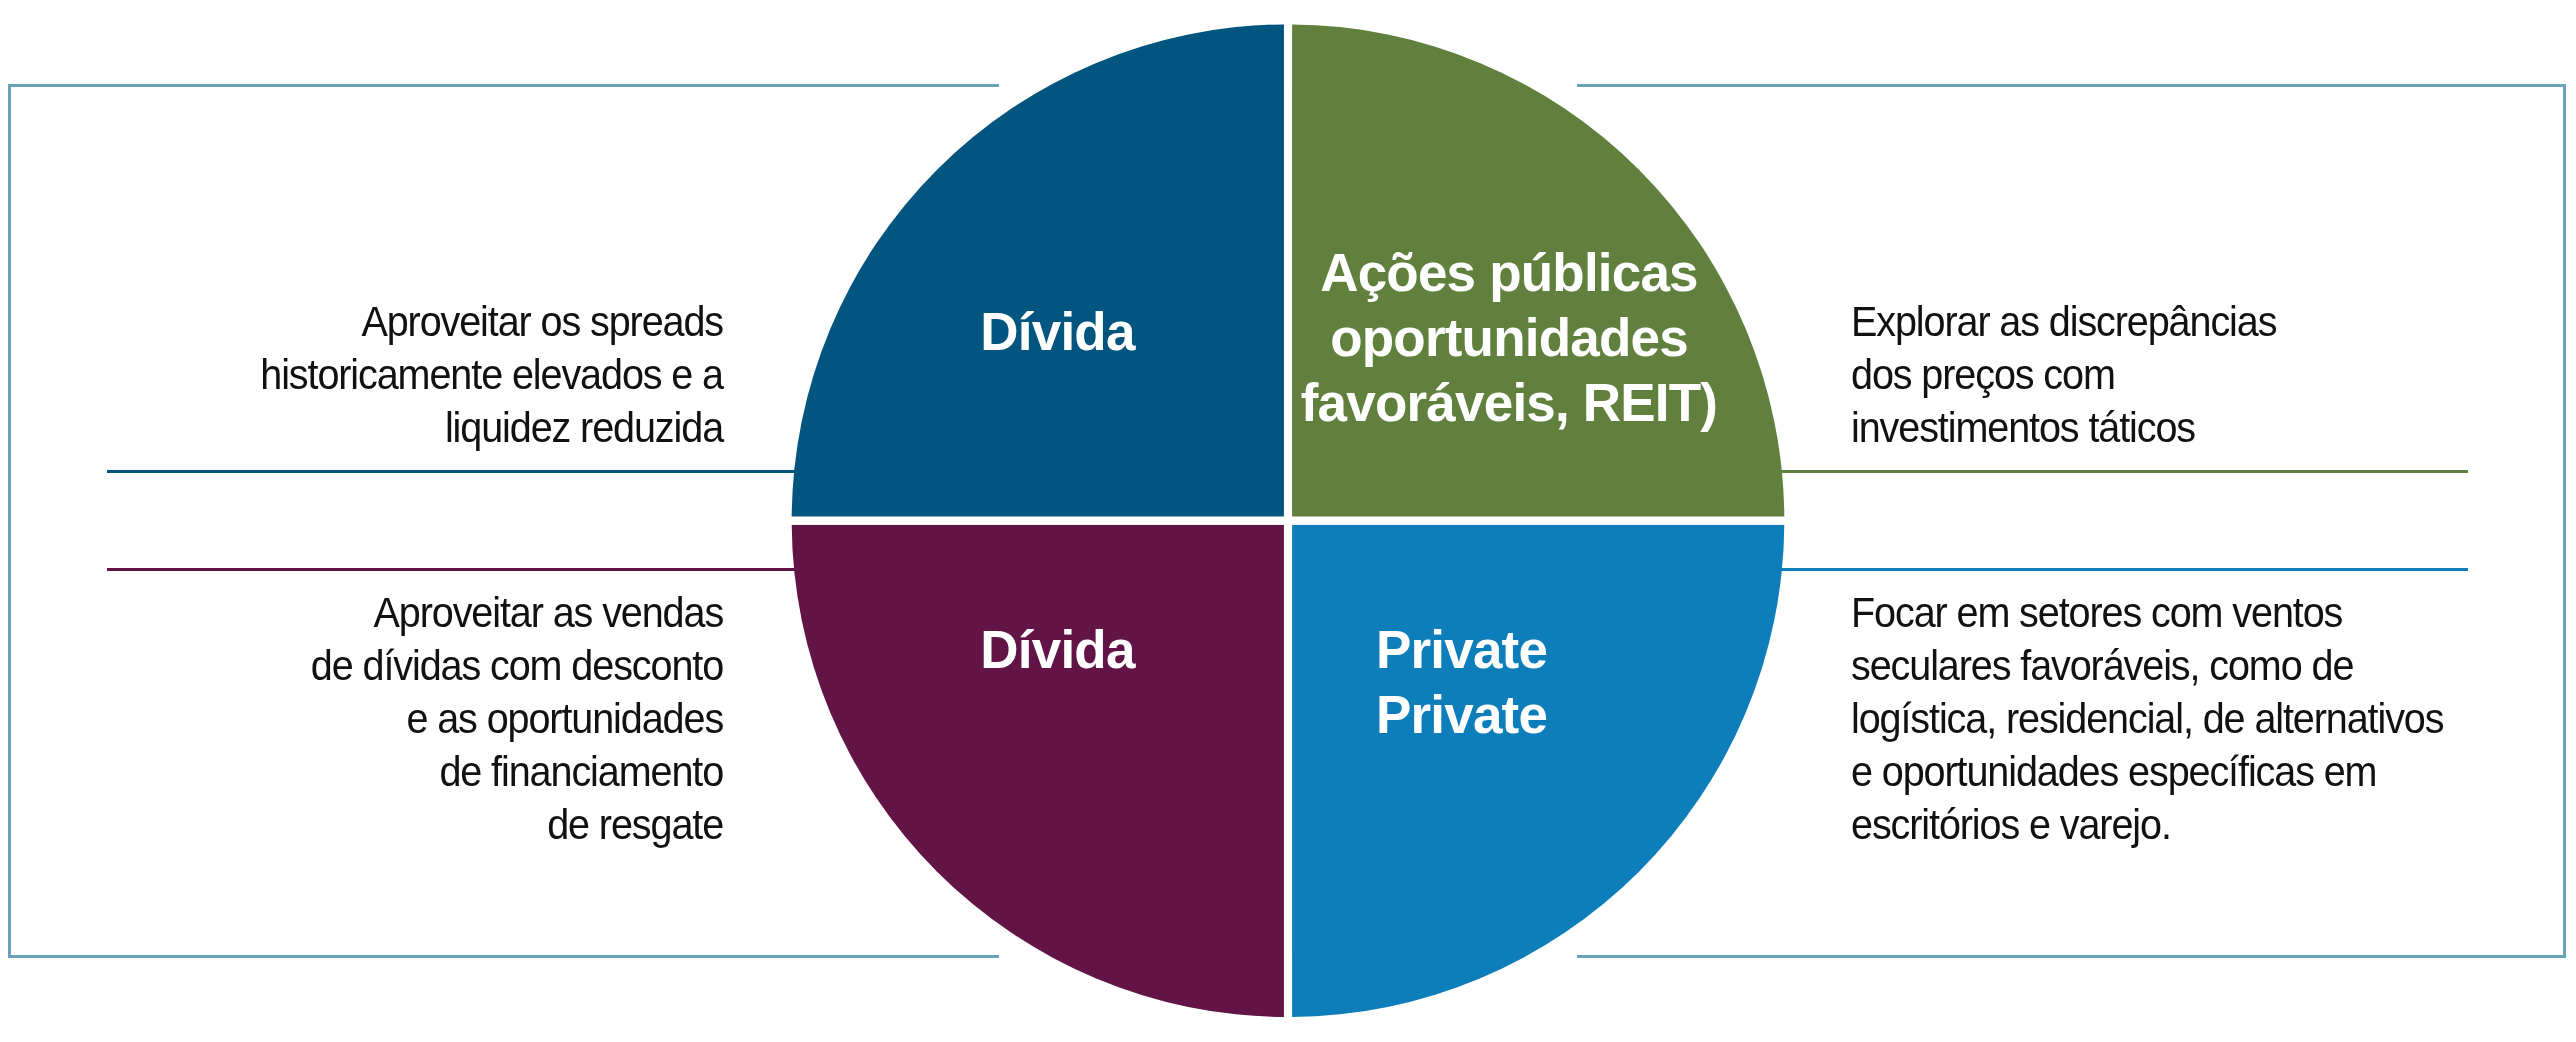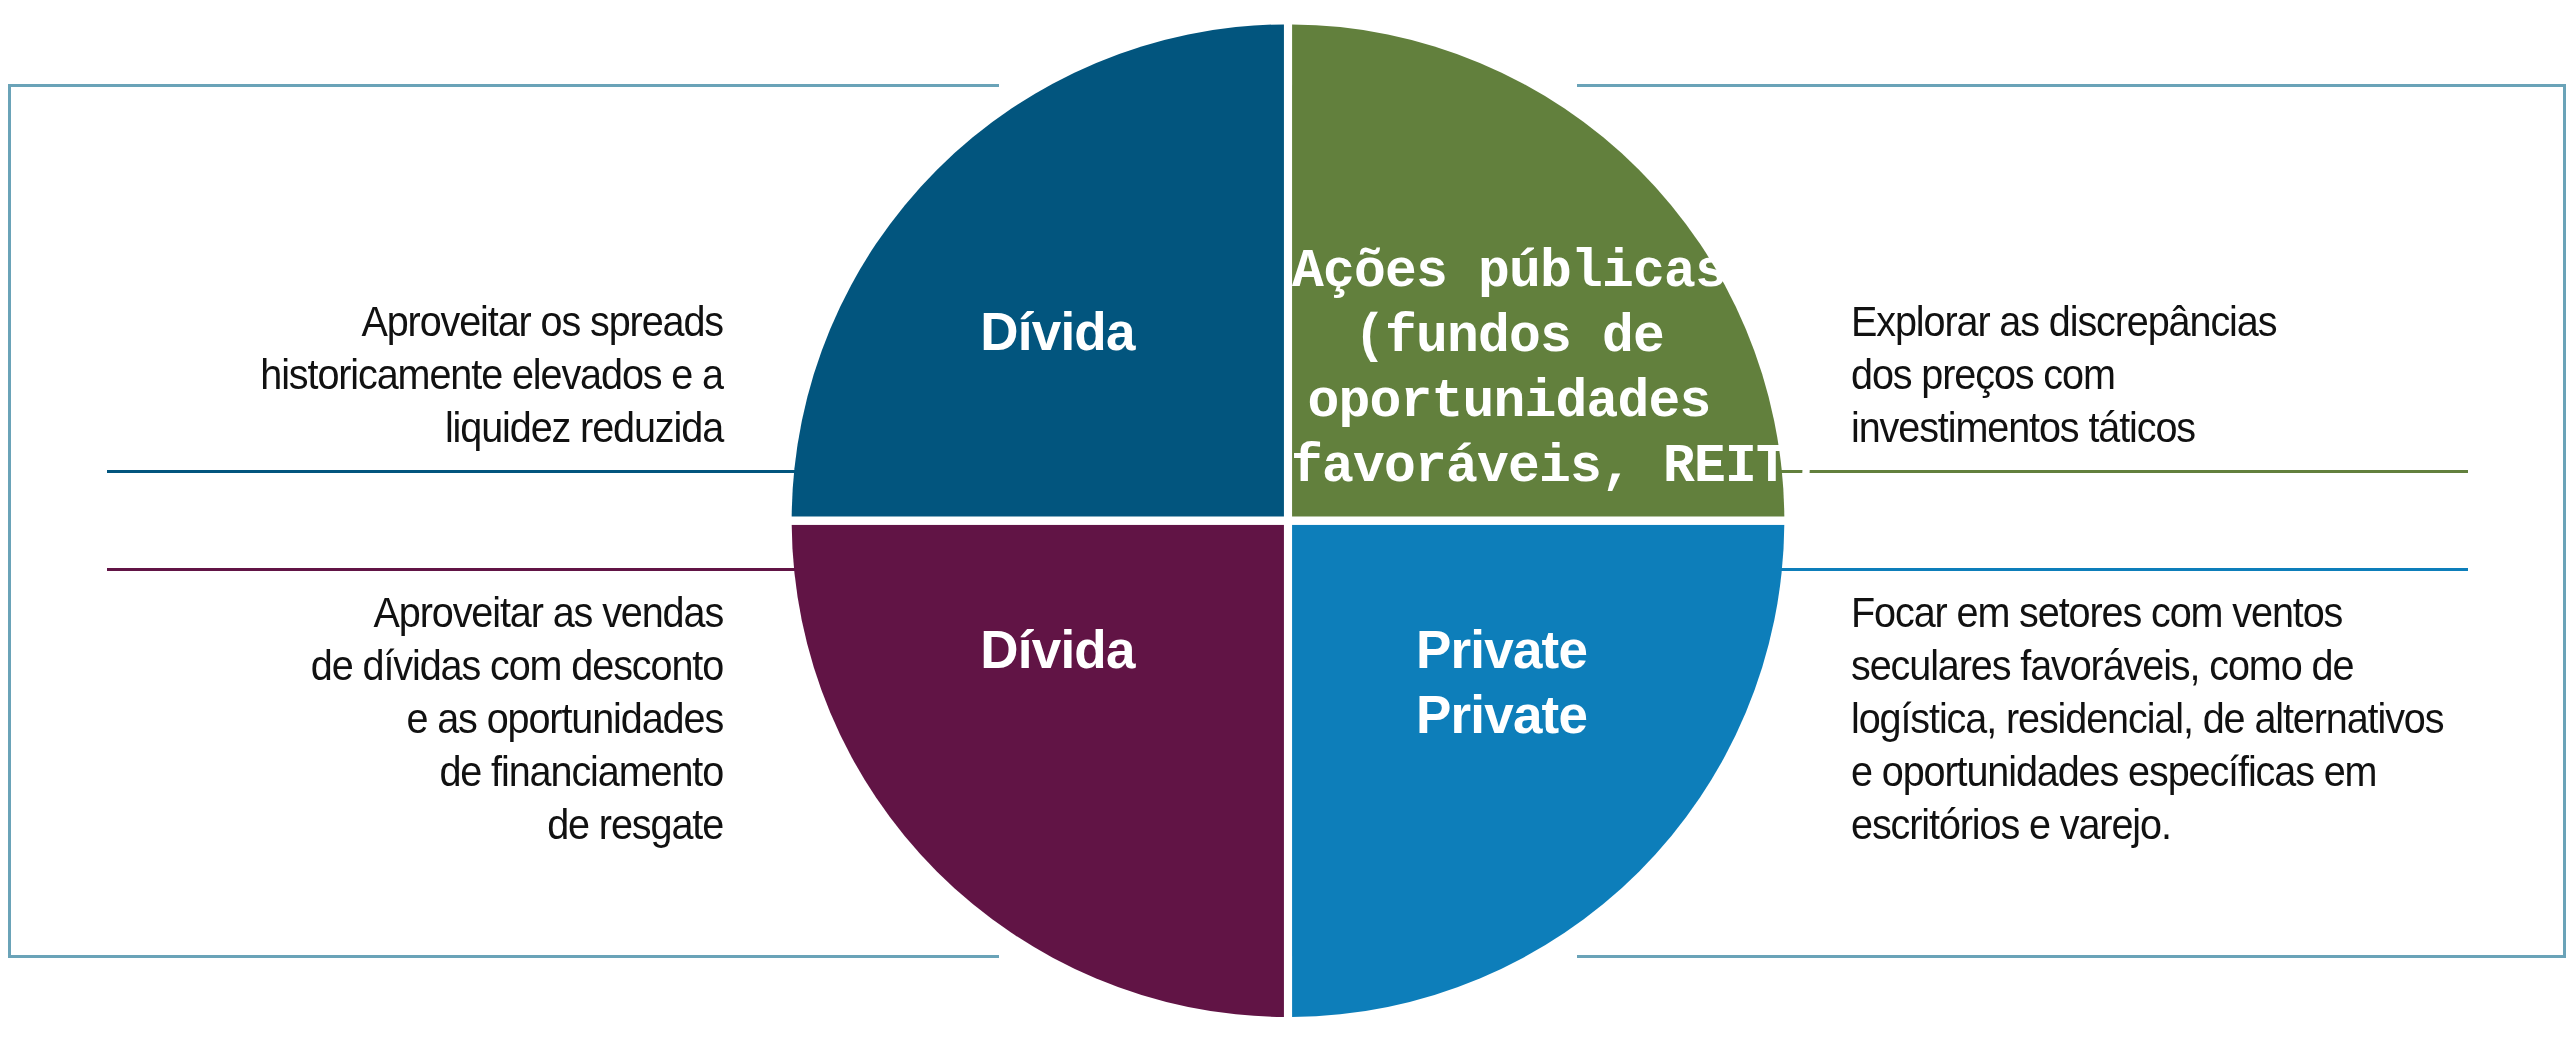--- a/index.html
+++ b/index.html
@@ -46,30 +46,29 @@
     <path fill="#611445" d="M1591 650 L981 650 A615 615 0 0 0 1591 1260 Z"></path>
     <path fill="#0d7eba" d="M1601 650 L2211 650 A615 615 0 0 1 1601 1260 Z"></path>
 
     <rect x="1591" y="20" width="10" height="1250" fill="#ffffff"></rect>
     <rect x="970" y="640" width="1252" height="10" fill="#ffffff"></rect>
   </svg>
 
   <div class="q-label" style="left:896px; top:299px; width:323px;">
     <span>Dívida</span>
   </div>
-  <div class="q-label" style="left:1291px; top:240px; width:436px;font-family:Liberation Mono, monospace;">
+  <div class="q-label" style="left:1291px; top:240px; width:436px;">
     <span>Ações públicas</span>
-    <span>(fundos de</span>
     <span>oportunidades</span>
     <span>favoráveis, REIT)</span>
   </div>
   <div class="q-label" style="left:896px; top:617px; width:323px;">
     <span>Dívida</span>
   </div>
-  <div class="q-label" style="left:1340px; top:617px; width:323px;">
+  <div class="q-label" style="left:1300px; top:617px; width:323px;">
     <span>Private</span>
     <span>Private</span>
   </div>
 
   <div class="side-text left" style="right:1853px; top:295px;">
     <span>Aproveitar os spreads</span>
     <span>historicamente elevados e a</span>
     <span>liquidez reduzida</span>
   </div>
   <div class="side-text right" style="left:1851px; top:295px;">

